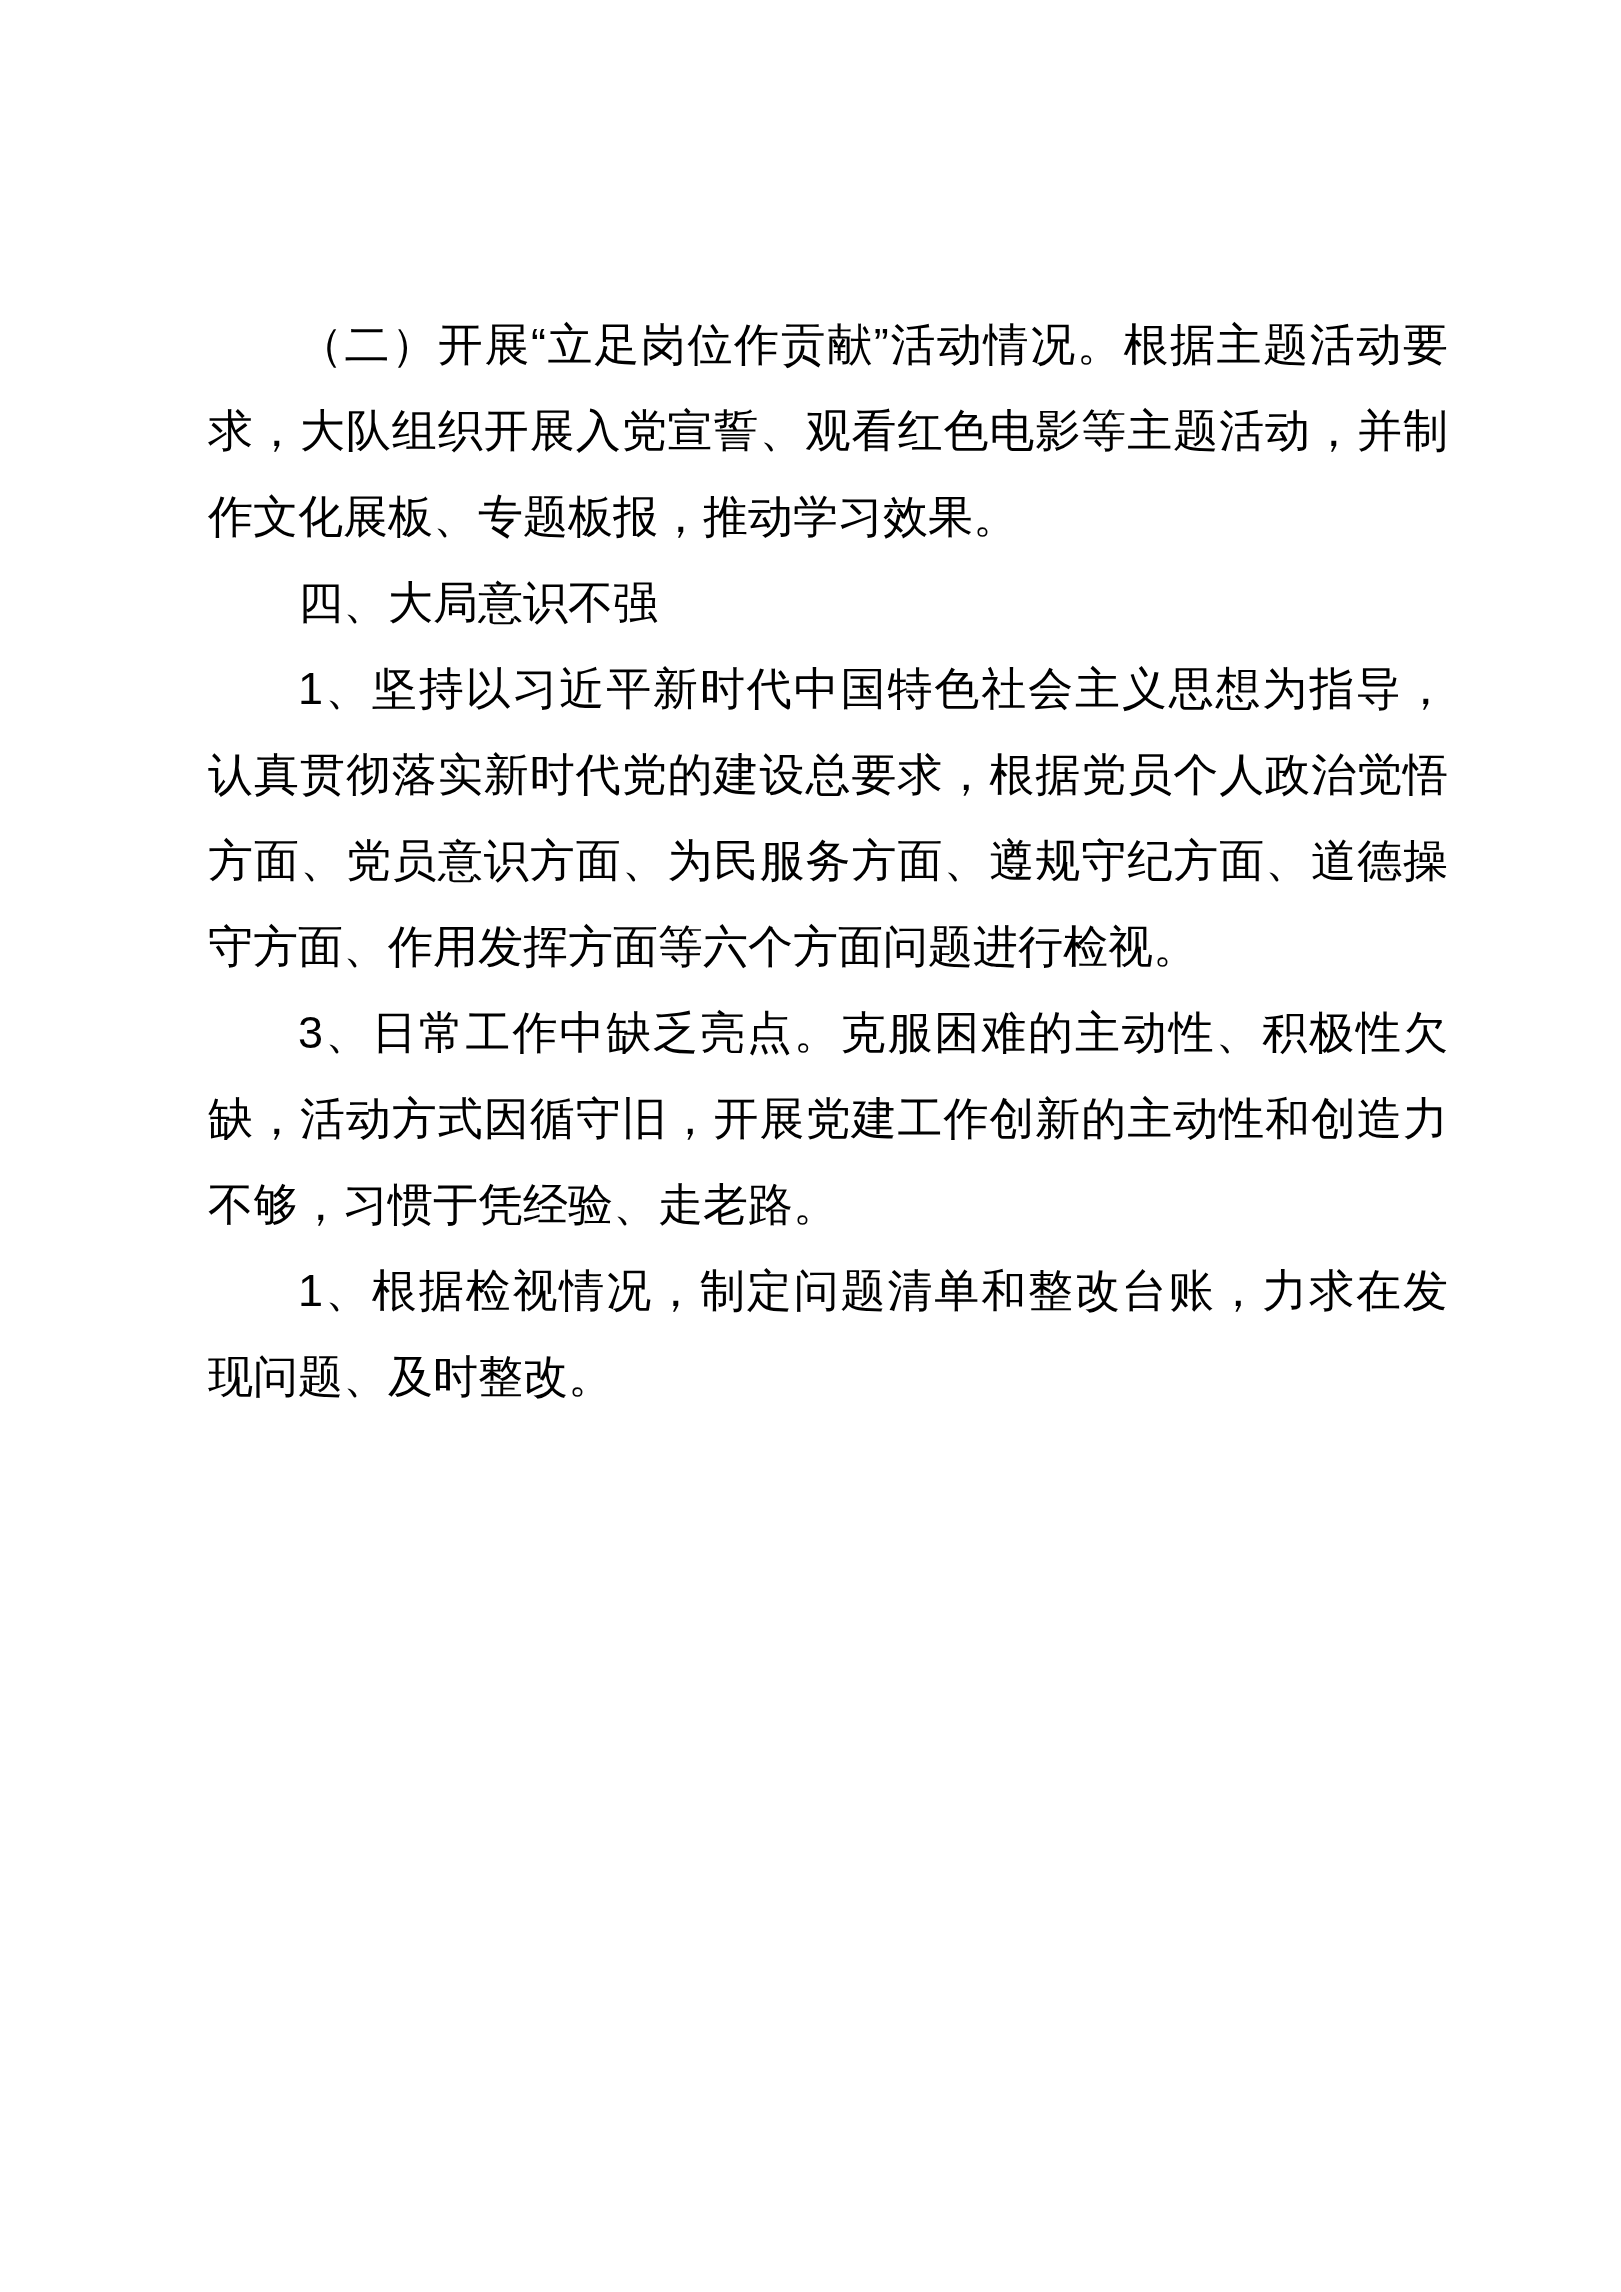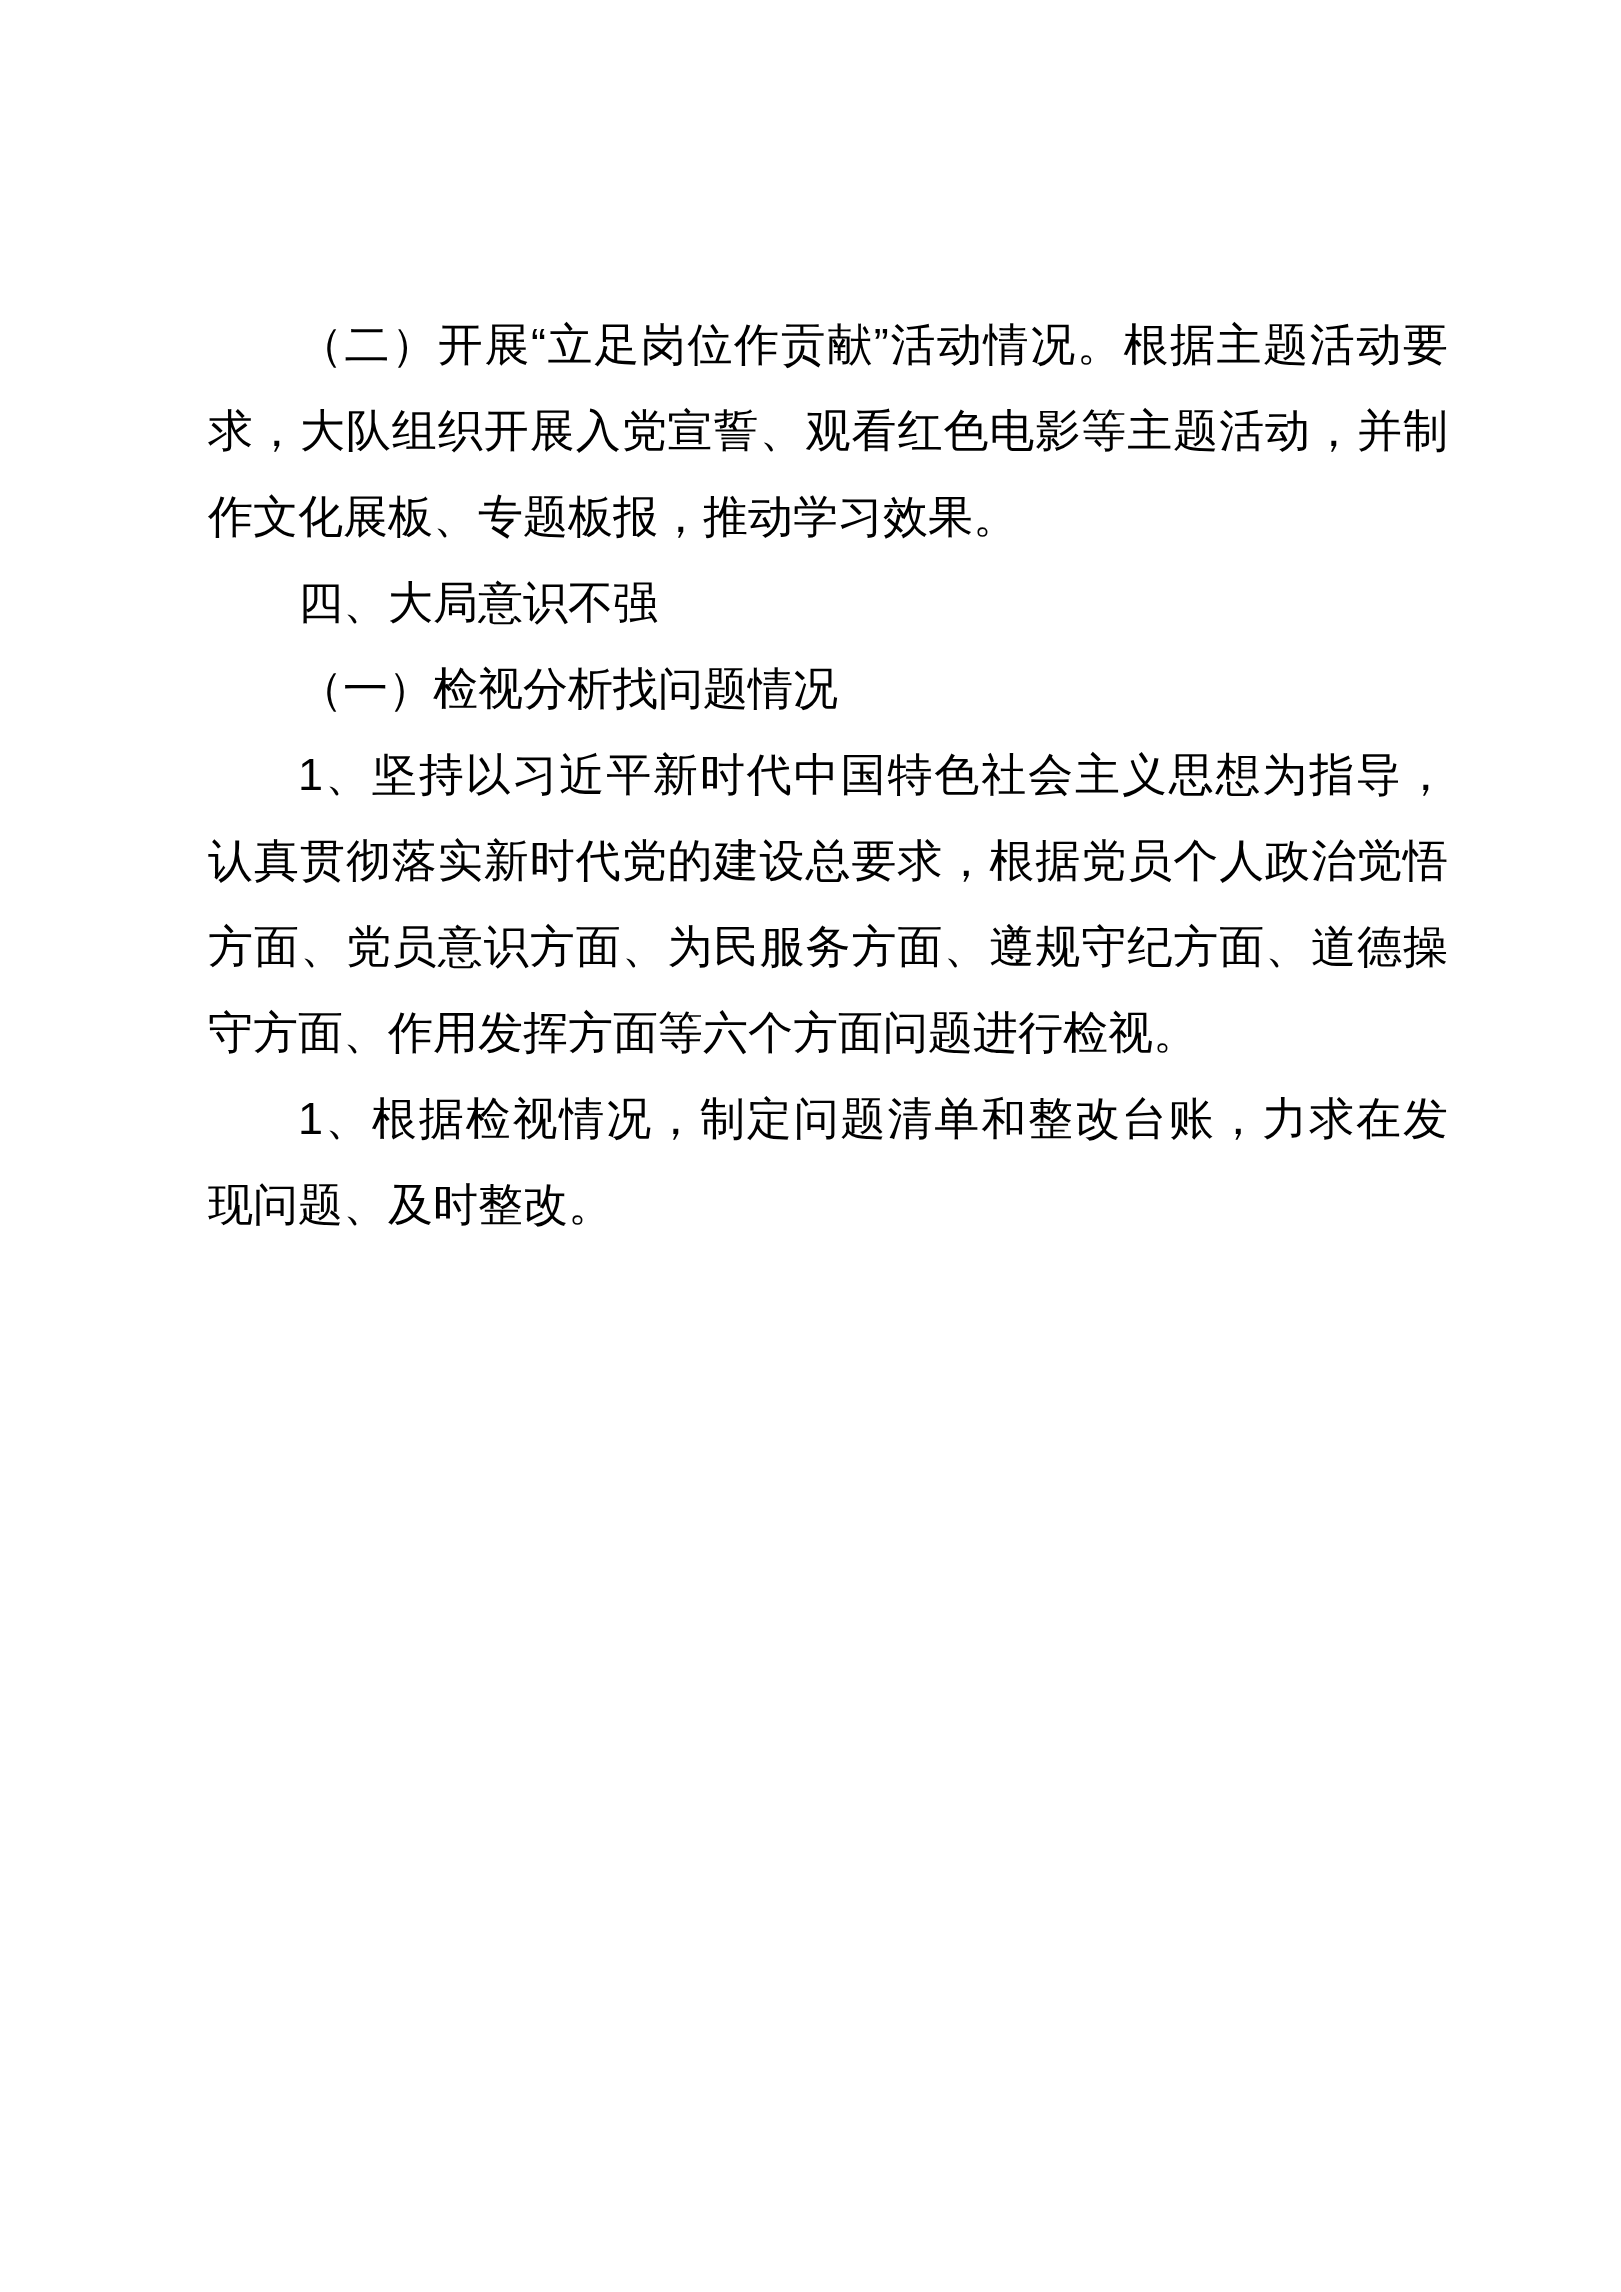--- a/index.html
+++ b/index.html
@@ -30,17 +30,17 @@
     text-align: justify;
     text-justify: inter-ideograph;
   }
 </style>
 </head>
 <body>
 
 <div class="page">
   <p>（二）开展“立足岗位作贡献”活动情况。根据主题活动要求，大队组织开展入党宣誓、观看红色电影等主题活动，并制作文化展板、专题板报，推动学习效果。</p>
   <p>四、大局意识不强</p>
-  <p>（一）检视分析找问题情况</p>
   <p>1、坚持以习近平新时代中国特色社会主义思想为指导，认真贯彻落实新时代党的建设总要求，根据党员个人政治觉悟方面、党员意识方面、为民服务方面、遵规守纪方面、道德操守方面、作用发挥方面等六个方面问题进行检视。</p>
+  <p>3、日常工作中缺乏亮点。克服困难的主动性、积极性欠缺，活动方式因循守旧，开展党建工作创新的主动性和创造力不够，习惯于凭经验、走老路。</p>
   <p>1、根据检视情况，制定问题清单和整改台账，力求在发现问题、及时整改。</p>
 </div>
 
 
 </body></html>

